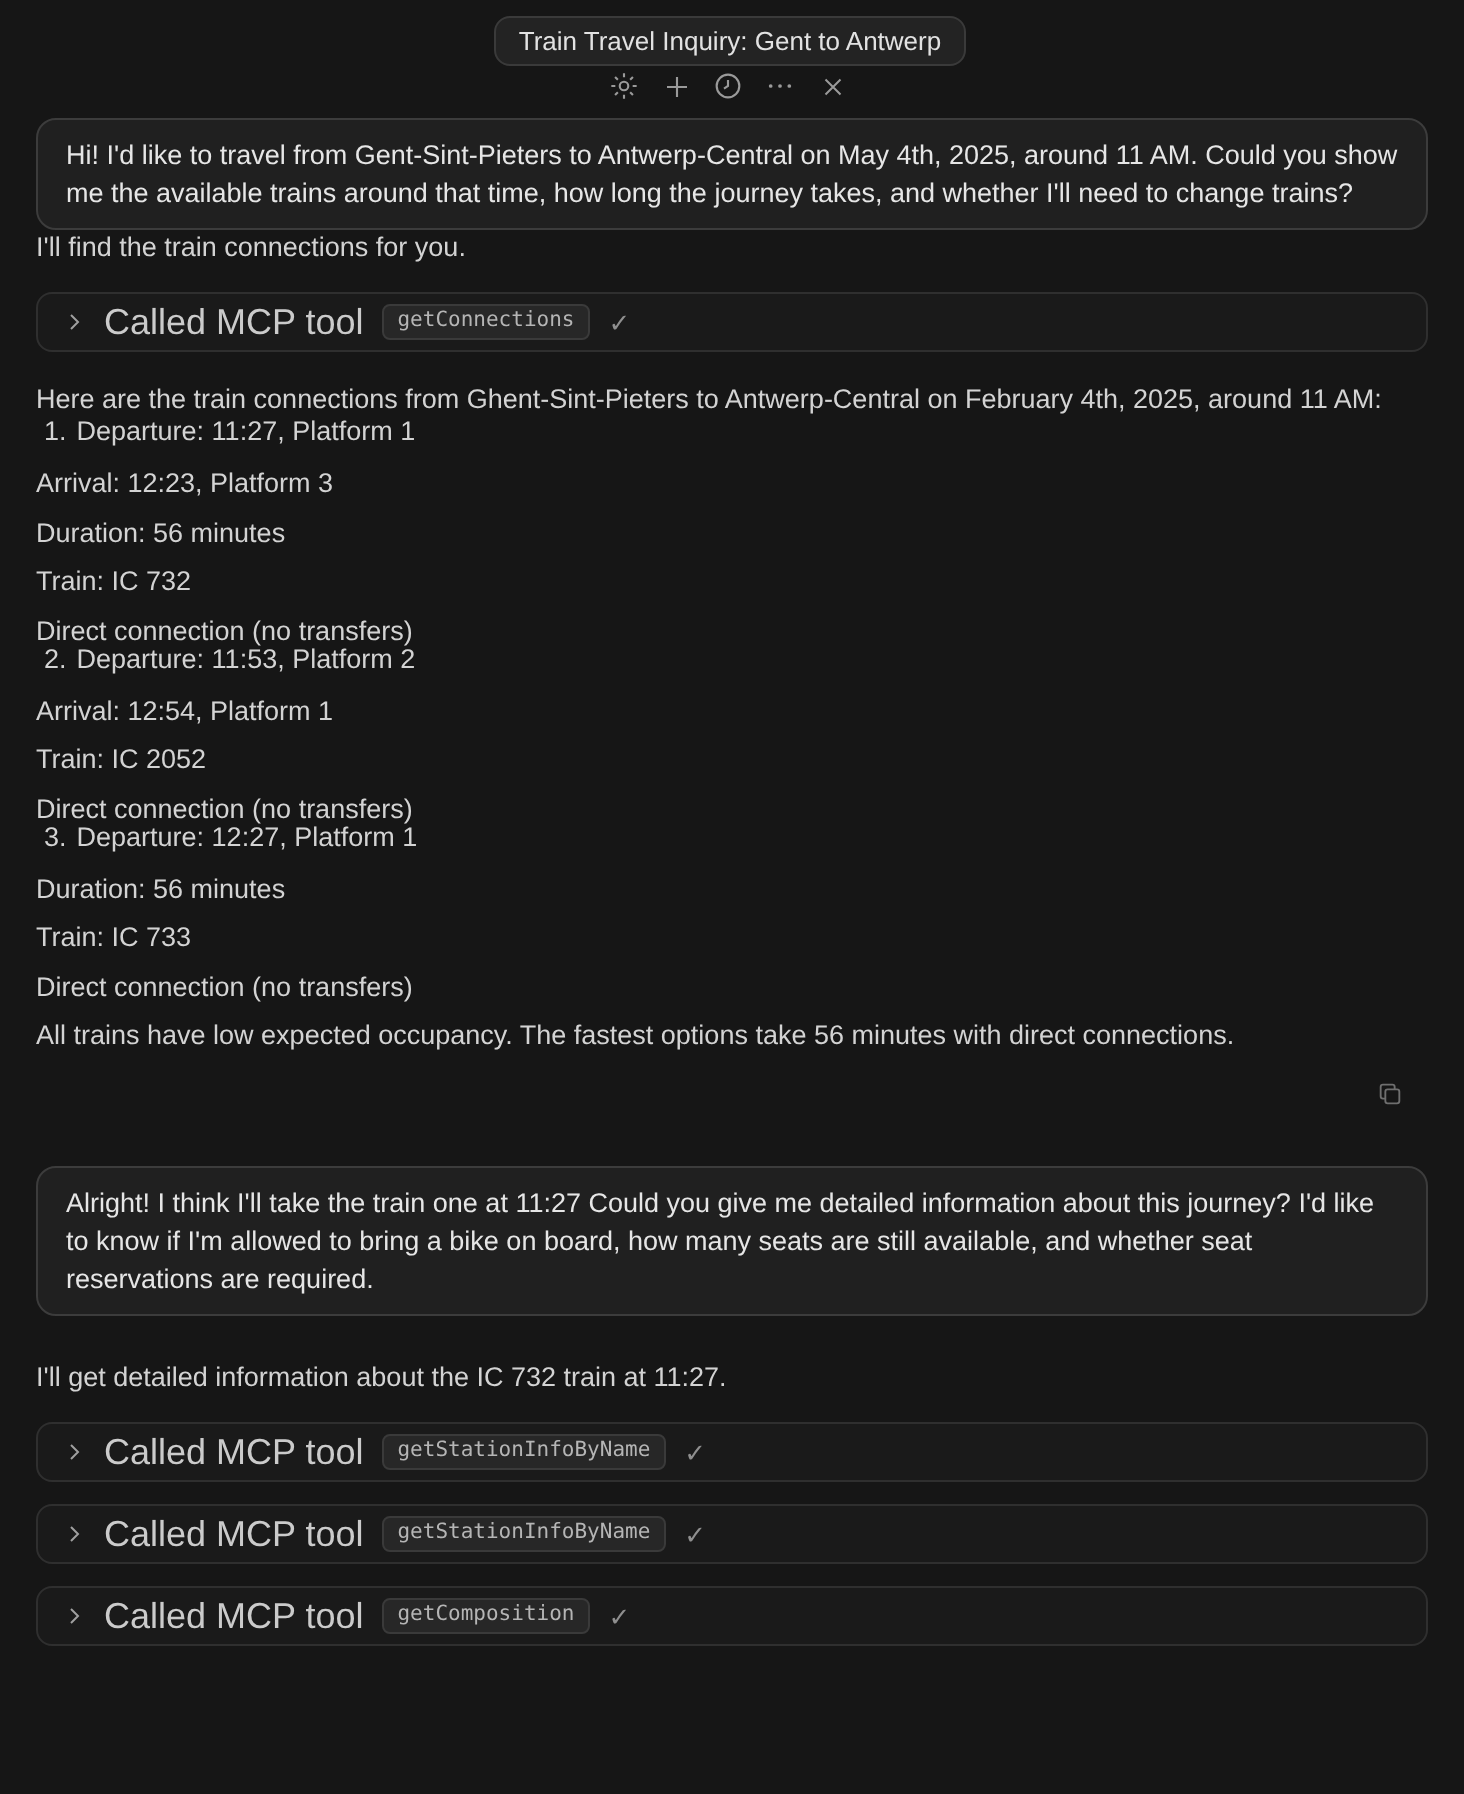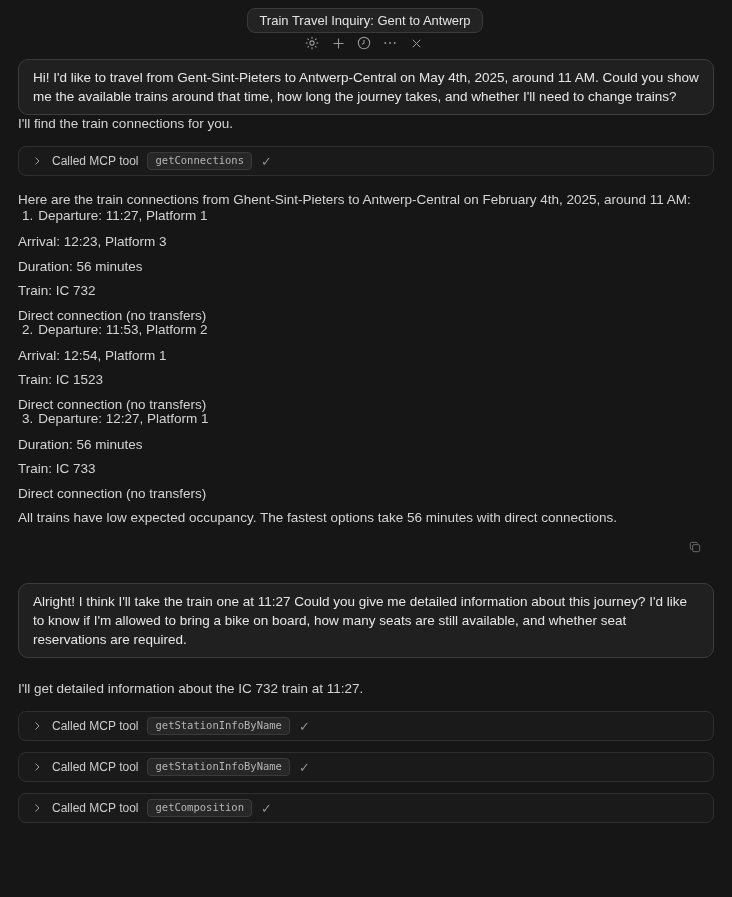--- a/index.html
+++ b/index.html
@@ -66,21 +66,21 @@
     height: 30px;
     background: #1a1a1a;
     border: 1px solid #2f2f2f;
     border-radius: 8px;
     display: flex; align-items: center;
     padding: 0 12px;
     gap: 9px;
     cursor: pointer;
   }
   .tool-row + .tool-row { margin-top: 11px; }
-  .tool-label { color: #cbcbcb; font-size: 12px; }
+  .tool-label { color: #cbcbcb; font-size: 18px; }
   .tool-badge {
     font-family: "DejaVu Sans Mono", monospace;
     font-size: 10.5px;
     color: #b5b5b5;
     background: #272727;
     border: 1px solid #3a3a3a;
     border-radius: 4px;
     padding: 2px 7px 3px;
     line-height: 1;
   }
@@ -170,21 +170,21 @@
     <p class="para">Duration: 56 minutes</p>
     <p class="para">Train: IC 732</p>
     <p class="para">Direct connection (no transfers)</p>
   </div>
 
   <div class="conn-group">
     <div class="olitem">
       <span class="num">2.</span><span>Departure: 11:53, Platform 2</span>
     </div>
     <p class="para">Arrival: 12:54, Platform 1</p>
-    <p class="para">Train: IC 1523</p>
+    <p class="para">Train: IC 2052</p>
     <p class="para">Direct connection (no transfers)</p>
   </div>
 
   <div class="conn-group">
     <div class="olitem">
       <span class="num">3.</span><span>Departure: 12:27, Platform 1</span>
     </div>
     <p class="para">Duration: 56 minutes</p>
     <p class="para">Train: IC 733</p>
     <p class="para">Direct connection (no transfers)</p>

